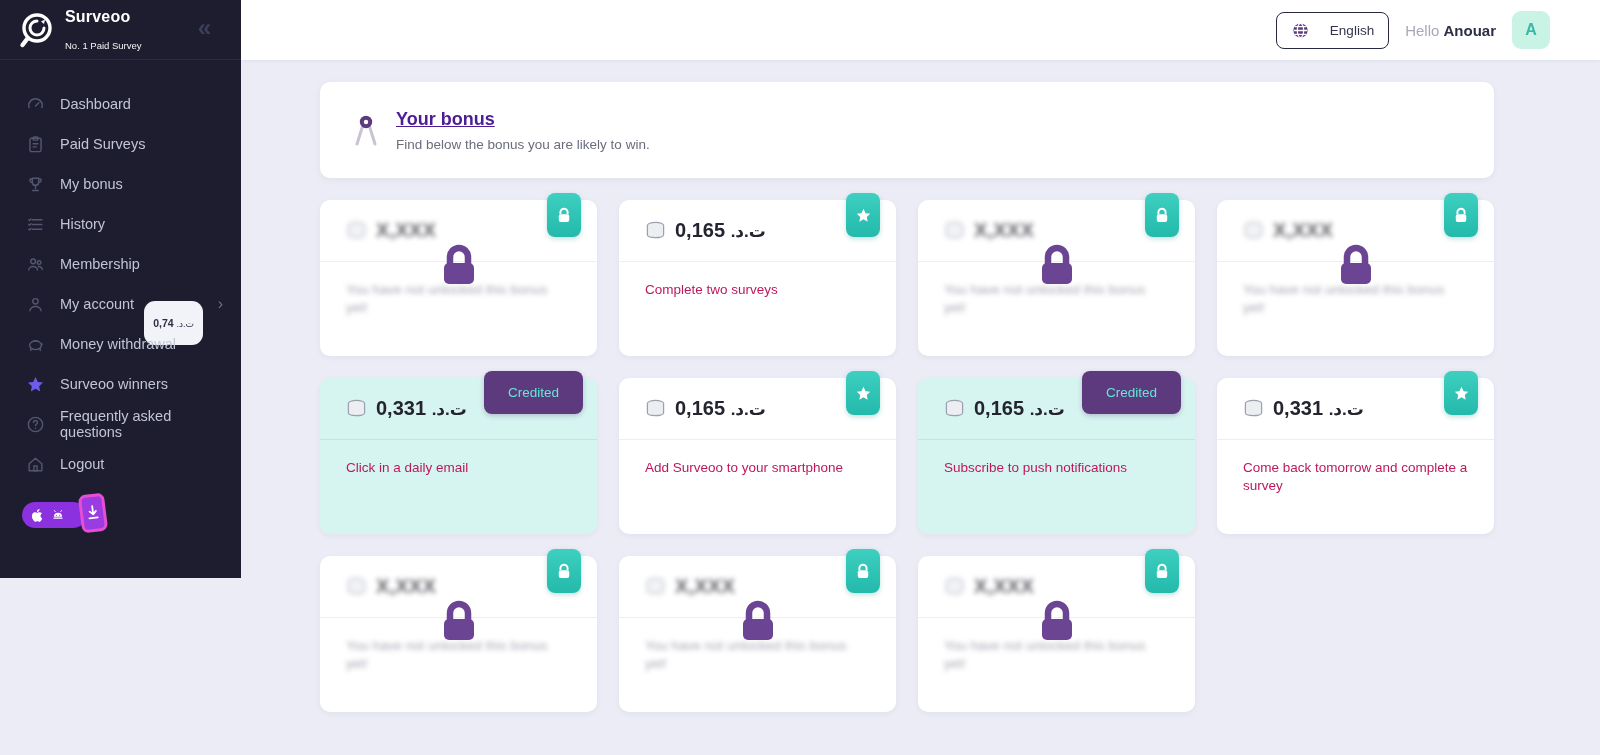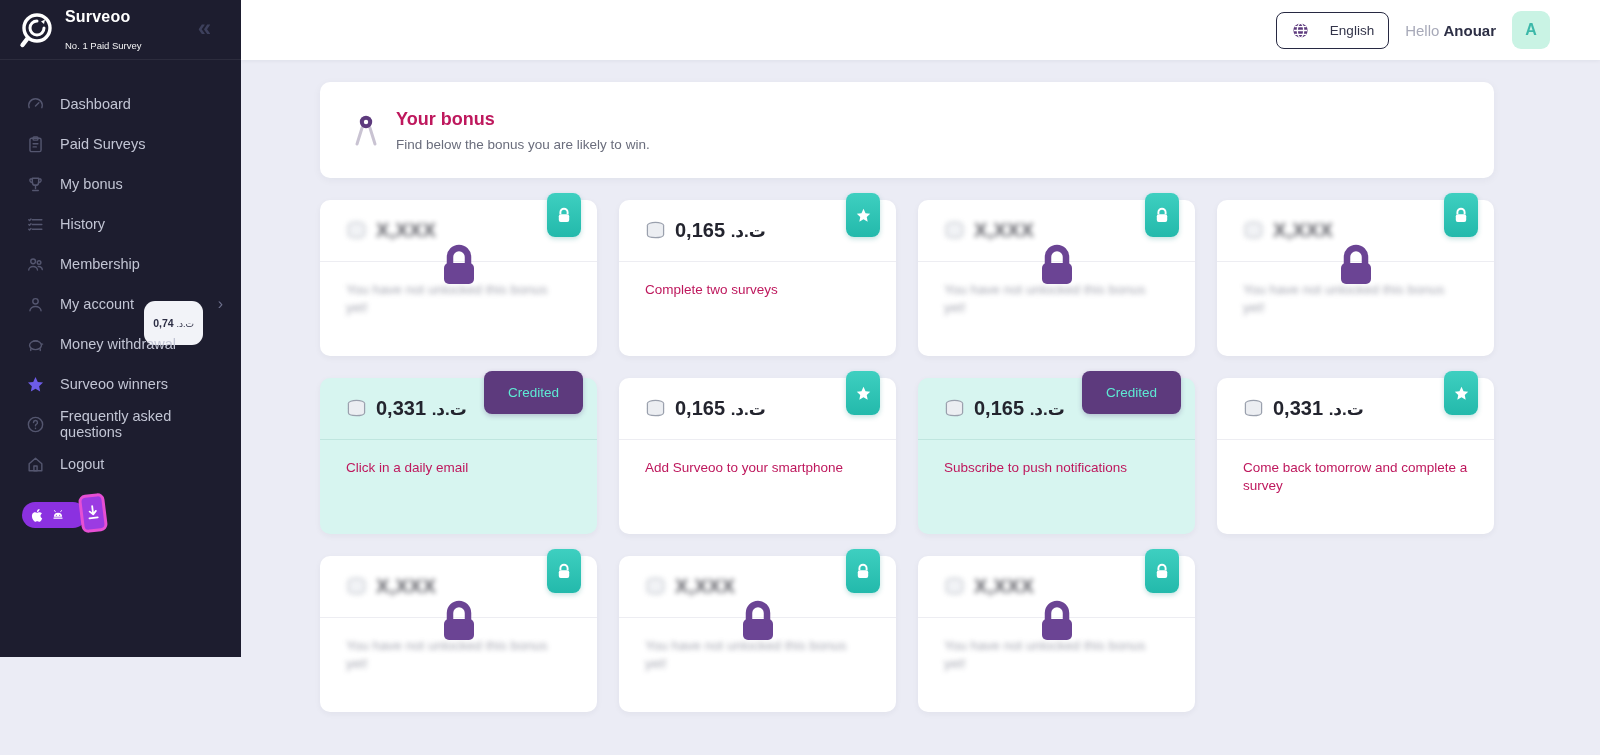--- a/index.html
+++ b/index.html
@@ -1,20 +1,20 @@
 <!DOCTYPE html>
 <html><head>
 <meta charset="utf-8">
 <style>
   * { margin:0; padding:0; box-sizing:border-box; }
   html,body { width:1600px; height:755px; overflow:hidden;
     font-family:"Liberation Sans","DejaVu Sans",sans-serif; background:#ebecf5; }
 
   
-  .sidebar { position:absolute; left:0; top:0; width:241px; height:657px;
+  .sidebar { position:absolute; left:0; top:0; width:241px; height:578px;
     background:#1d1d2f; z-index:5; }
   .logo-row { height:60px; display:flex; align-items:center; padding:0 16px;
     border-bottom:1px solid rgba(255,255,255,.07); position:relative; }
   .logo-mark { width:40px; height:40px; flex:0 0 40px; }
   .logo-text { margin-left:9px; color:#fff; }
   .logo-title { font-size:16px; font-weight:700; letter-spacing:.2px; }
   .logo-sub { font-size:9.5px; font-weight:400; margin-top:14px; opacity:.95; }
   .collapse-btn { position:absolute; right:30px; top:16px; color:#3d405c;
     font-size:24px; line-height:1; cursor:pointer; font-weight:700; }
   .nav { padding-top:24px; }
@@ -54,21 +54,21 @@
     color:#3cb8a9; font-weight:700; font-size:16px; display:flex;
     align-items:center; justify-content:center; cursor:pointer; }
 
   
   .main { position:absolute; left:241px; top:60px; width:1359px; height:695px;
     background:#ebecf5; }
   .page-head-card { position:absolute; left:79px; top:22px; width:1174px; height:96px;
     background:#fff; border-radius:10px; box-shadow:0 2px 8px rgba(28,30,60,.05);
     display:flex; align-items:center; padding-left:33px; }
   .compass { width:26px; height:36px; margin-right:17px; }
-  .ph-title { font-size:18px; font-weight:700; color:#be185d; }
+  .ph-title { font-size:18px; font-weight:700; color:#4c1d95;text-decoration:underline; }
   .ph-sub { font-size:13.5px; color:#6a6d7c; margin-top:7px; }
 
   .cards-grid { position:absolute; left:79px; top:140px;
     display:grid; grid-template-columns:repeat(4,277px);
     column-gap:22px; row-gap:22px; }
   .card { width:277px; height:156px; background:#fff; border-radius:10px;
     box-shadow:0 2px 6px rgba(30,32,66,.05); position:relative; cursor:pointer; }
   .card.credited { background:#d7f5f0; }
   .card-head { height:62px; display:flex; align-items:center; padding:0 26px;
     border-bottom:1px solid #ededf2; }

